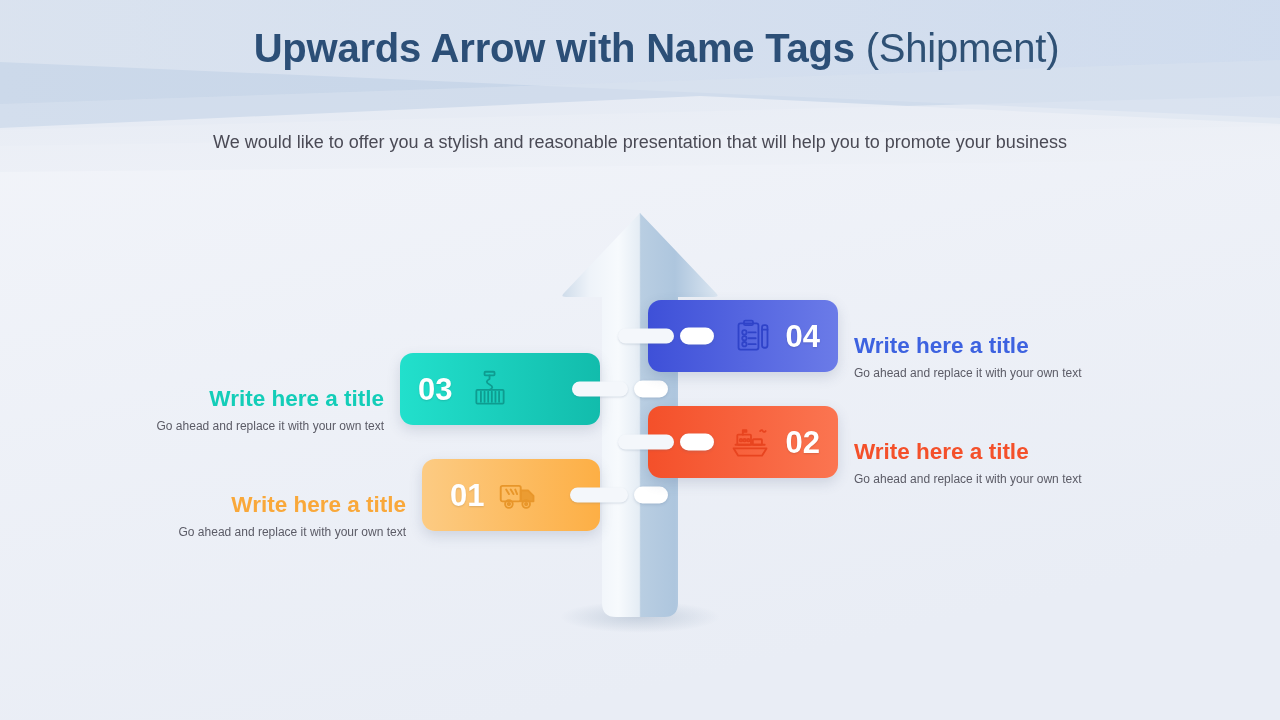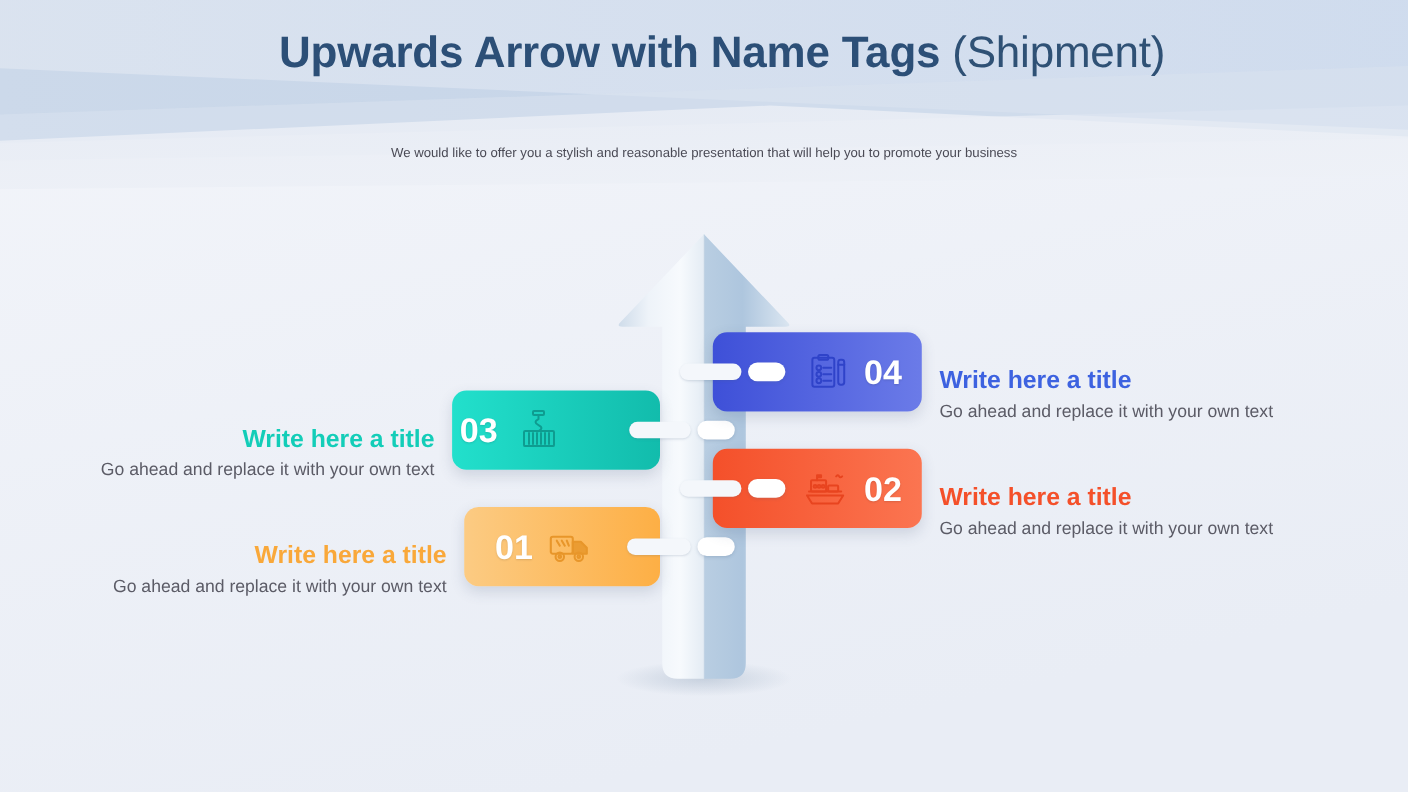--- a/index.html
+++ b/index.html
@@ -22,21 +22,21 @@
     position:absolute;top:26px;left:0;width:1280px;text-align:center;
     z-index:6;
   }
   .title{
     font-size:40px;font-weight:bold;color:#2c4f77;letter-spacing:-0.2px;
     white-space:nowrap;display:inline-block;margin-left:33px;
   }
   .title .soft{font-weight:400;color:#2f5175;}
   .subtitle{
     position:absolute;top:132px;left:0;width:1280px;text-align:center;
-    font-size:12px;color:#4a4a55;z-index:6;
+    font-size:18px;color:#4a4a55;z-index:6;
   }
 
   
   .arrow{position:absolute;left:556px;top:205px;width:168px;height:430px;z-index:2;}
 
   
   .row{position:absolute;display:flex;align-items:center;z-index:4;}
 
   .card{
     position:relative;height:72px;border-radius:13px;
@@ -44,21 +44,21 @@
     box-shadow:0 5px 13px rgba(60,80,110,.17);
   }
   .card .num{
     font-size:31px;font-weight:bold;color:#ffffff;line-height:1;
     text-shadow:0 1px 2px rgba(0,0,0,.13);
   }
   .card .ico{display:flex;align-items:center;justify-content:center;}
 
   .texts{display:flex;flex-direction:column;margin-top:40px;}
   .t-title{font-size:22.5px;font-weight:bold;line-height:1.15;white-space:nowrap;}
-  .t-desc{font-size:16px;color:#5b5b66;margin-top:7px;white-space:nowrap;}
+  .t-desc{font-size:12px;color:#5b5b66;margin-top:7px;white-space:nowrap;}
 
   
   .row.left .texts{text-align:right;align-items:flex-end;margin-right:16px;}
   .row.right .texts{text-align:left;align-items:flex-start;margin-left:16px;}
 
   
   .conn{position:absolute;top:50%;transform:translateY(-50%);height:15px;display:flex;align-items:center;z-index:5;}
   .pill{height:15px;border-radius:8px;background:#f4f7fb;box-shadow:0 1px 2px rgba(70,95,130,.18);}
   .nub{height:17px;width:34px;border-radius:9px;background:#ffffff;box-shadow:0 1px 3px rgba(70,95,130,.22);}
 
@@ -154,21 +154,21 @@
       <div class="pill" style="width:58px;"></div>
       <div class="nub" style="margin-left:6px;"></div>
     </div>
   </div>
 
   <div class="row left" id="row-03">
     <div class="texts">
       <div class="t-title" style="color: rgb(19, 205, 184);">Write here a title</div>
       <div class="t-desc">Go ahead and replace it with your own text</div>
     </div>
-    <div class="card" id="card-03" style="width: 182px; padding-left: 7px; gap: 18px; background: linear-gradient(to right, rgb(34, 224, 204), rgb(18, 188, 172));">
+    <div class="card" id="card-03" style="width: 182px; padding-left: 18px; gap: 18px; background: linear-gradient(to right, rgb(34, 224, 204), rgb(18, 188, 172));">
       <span class="num">03</span>
       <span class="ico">
         <svg width="40" height="40" viewBox="0 0 44 44" fill="none" stroke="#0E9C90" stroke-width="2" stroke-linecap="round" stroke-linejoin="round">
           <rect x="16" y="3" width="11" height="4" rx="1"></rect>
           <path d="M21.5 7 v4 M21.5 11 c-4 2 -4 4 0 6 c4 2 4 4 0 6"></path>
           <rect x="7" y="23" width="30" height="15" rx="1.2"></rect>
           <path d="M12 25 v11 M16 25 v11 M20 25 v11 M24 25 v11 M28 25 v11 M32 25 v11"></path>
         </svg>
       </span>
     </div>

